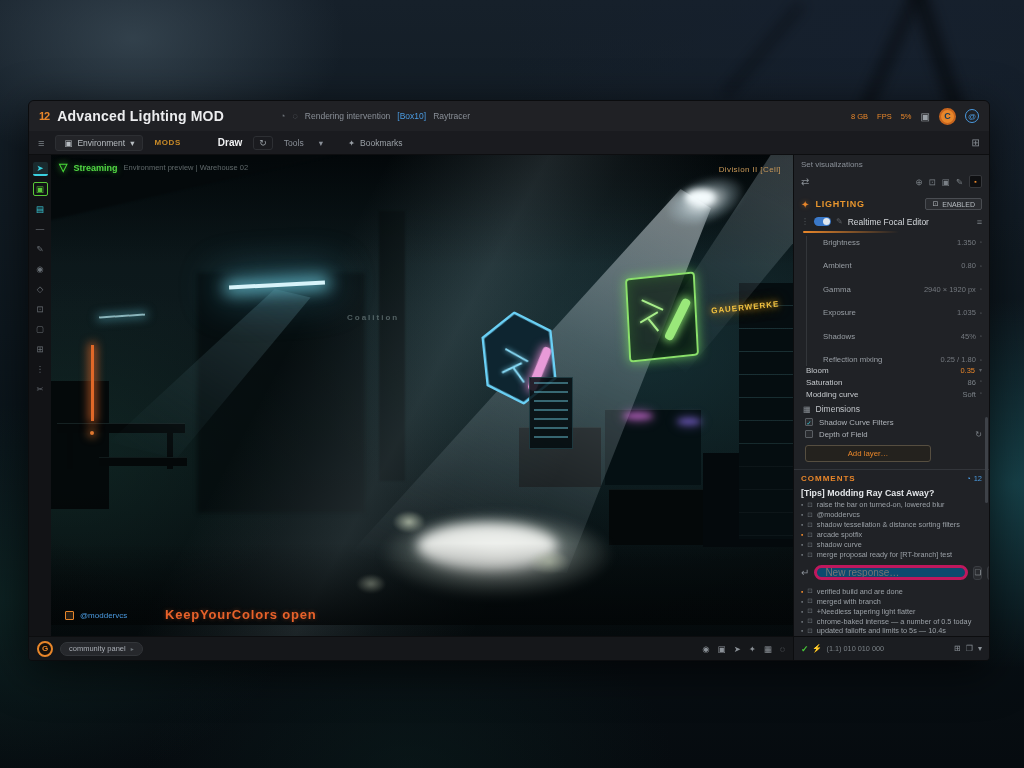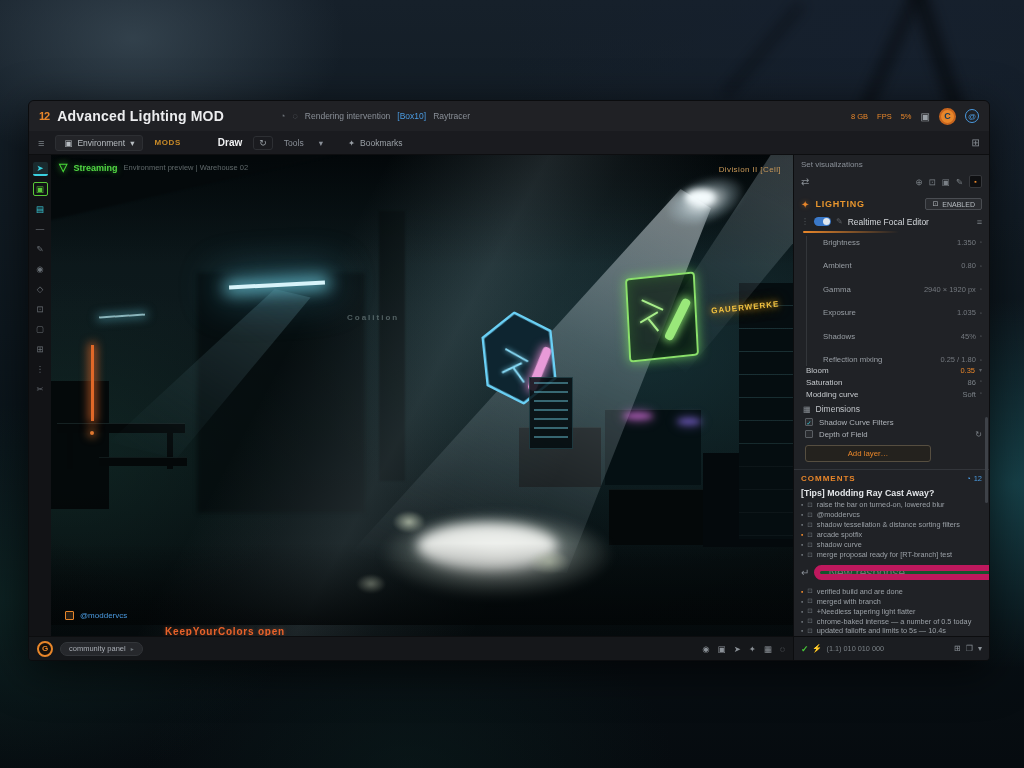--- a/index.html
+++ b/index.html
@@ -152,21 +152,21 @@
   .pg2{left:626px;top:264px;width:24px;height:5px;background:rgba(140,110,235,.8);box-shadow:0 0 10px rgba(140,110,235,.8)}
   
   .ovstream{left:8px;top:6px;display:flex;align-items:center;gap:6px;position:absolute}
   .vtri{color:#48d838;font-size:11px;text-shadow:0 0 6px rgba(72,216,56,.9);font-weight:bold}
   .vstream{color:#52d844;font-weight:bold;font-size:9px;text-shadow:0 0 6px rgba(72,216,56,.5)}
   .vmeta{color:rgba(170,180,182,.55);font-size:7.5px}
   .ovcorner{position:absolute;right:12px;top:10px;color:#c89858;font-size:8px;letter-spacing:.4px}
   .ovuser{position:absolute;left:14px;top:456px;display:flex;align-items:center;gap:6px}
   .uic{width:9px;height:9px;background:#2a2014;border:1px solid #e8862a;border-radius:1px}
   .uname{color:#4a9ae0;font-size:8px}
-  .uwarn{position:absolute;left:114px;top:471px;color:#e8622a;font-weight:bold;font-size:10px;letter-spacing:.8px;
+  .uwarn{position:absolute;left:114px;top:452px;color:#e8622a;font-weight:bold;font-size:13px;letter-spacing:.8px;
     text-shadow:0 0 4px rgba(232,98,42,.4)}
 
   
   .sidebar{width:196px;background:#202226;border-left:1px solid #0c0d0f;display:flex;flex-direction:column;
     font-size:8.5px;color:#a8adb4;padding:5px 7px 0 7px;flex:0 0 196px;position:relative;overflow:hidden}
   .sb-head{font-size:8px;color:#8a9098;margin-bottom:4px}
   .sb-iconrow{display:flex;align-items:center;height:18px;margin-bottom:5px}
   .sb-iconrow .lft{font-size:10px;color:#8a9096}
   .sb-iconrow .rgt{margin-left:auto;display:flex;gap:6px;align-items:center;color:#7a8086;font-size:8.5px}
   .sb-activebox{width:13px;height:13px;background:#0e0f11;border:1px solid #35373b;border-radius:2px;display:flex;align-items:center;justify-content:center;color:#e8862a;font-size:7px}
@@ -203,22 +203,22 @@
   .comhead{display:flex;align-items:flex-start;height:13px}
   .comlbl{color:#e8862a;font-weight:bold;font-size:8px;letter-spacing:1px}
   .comrt{margin-left:auto;display:flex;gap:3px;align-items:center;color:#4a9ae0;font-size:7.5px}
   .comtitle{color:#e2e5e8;font-weight:bold;font-size:8.8px;height:15px;display:flex;align-items:center;white-space:nowrap;overflow:hidden}
   .citem{display:flex;align-items:center;gap:4px;height:10.5px;overflow:hidden}
   .ci{font-size:6.5px;color:#6a7076;flex:0 0 auto}
   .citem.accent .ci.i1{color:#e8862a}
   .ct{font-size:7.3px;color:#9aa0a6;white-space:nowrap;overflow:hidden;text-overflow:clip;flex:1}
   .replyrow{display:flex;align-items:center;gap:5px;height:22px;margin:3px 0}
   .repic{color:#8a9098;font-size:10px}
-  .repinput{flex:1;height:15px;background:#14532d;border:6px solid #be185d;border-radius:8px;color:#b0b5ba;
-    font-size:12px;padding:0 8px;font-family:"Liberation Sans",sans-serif;outline:none}
+  .repinput{flex:1;height:15px;background:#0c4a6e;border:3px solid #be185d;border-radius:8px;color:#b0b5ba;
+    font-size:10px;padding:0 8px;font-family:"Liberation Sans",sans-serif;outline:none}
   .repbtn{width:15px;height:14px;background:#2a2c30;border:1px solid #3a3d42;border-radius:3px;
     display:flex;align-items:center;justify-content:center;color:#9aa0a6;font-size:7.5px}
   .sb-scroll{position:absolute;right:1px;top:262px;width:3px;height:86px;background:#3e4248;border-radius:2px}
 
   
   .statusrow{height:24px;display:flex;border-top:1px solid #0c0d0f;flex:0 0 24px}
   .statusbar{flex:1;background:#15171a;display:flex;align-items:center;gap:7px;padding:0 8px}
   .savatar{width:16px;height:16px;border-radius:50%;background:#14100c;border:2px solid #e8862a;
     display:flex;align-items:center;justify-content:center;color:#e8862a;font-size:8px;font-weight:bold}
   .spill{height:14px;background:#26282c;border:1px solid #323539;border-radius:8px;display:flex;align-items:center;

